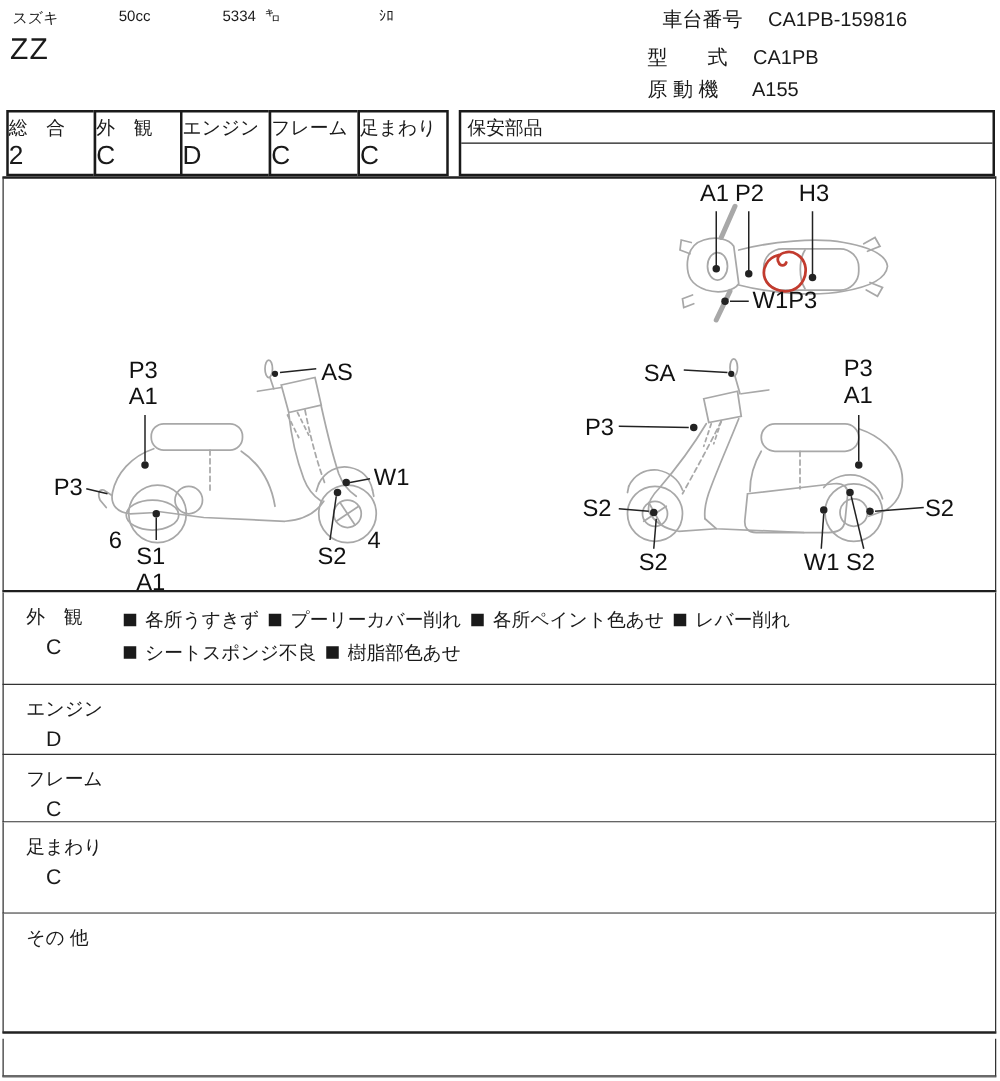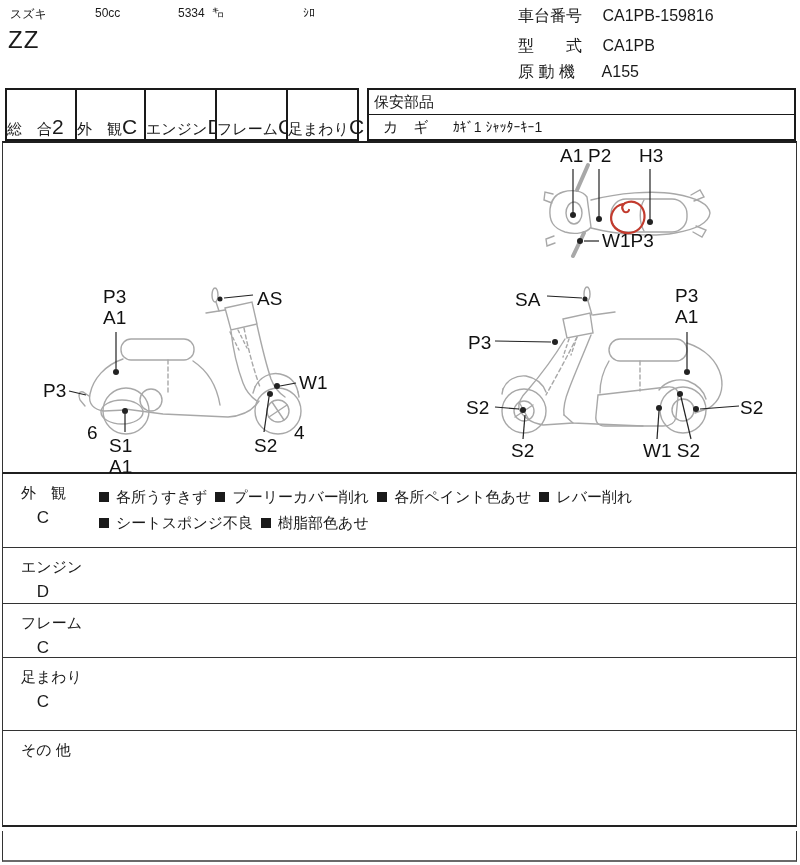--- a/index.html
+++ b/index.html
@@ -9,21 +9,21 @@
   }
   .abs{position:absolute;}
   
   .hdr-sm{font-size:12px;white-space:nowrap;}
   .hdr-model{font-size:24px;letter-spacing:1px;}
   .hdr-right-row{font-size:16px;white-space:nowrap;}
   .hdr-label{display:inline-block;}
   
   #grade-band{top:88px;left:5px;height:53px;display:flex;}
   .grade-box{border:2px solid #1a1a1a;box-sizing:border-box;height:53px;
-    display:flex;flex-direction:row;align-items:flex-end;background:#fff;}
+    display:flex;flex-direction:column;align-items:flex-start;background:#fff;}
   .grade-box + .grade-box{margin-left:-2px;}
   .grade-label{font-size:15px;margin-top:3px;white-space:nowrap;}
   .grade-value{font-size:21px;margin-top:1px;}
   
   #safety-box{top:88px;left:367px;width:429px;height:53px;border:2px solid #1a1a1a;box-sizing:border-box;background:#fff;}
   .safety-row1{height:24px;border-bottom:1px solid #1a1a1a;display:flex;align-items:center;font-size:14px;white-space:nowrap;gap:30px;}
   .safety-row2{height:24px;display:flex;align-items:center;font-size:14px;white-space:nowrap;}
   .safety-title{margin-left:5px;margin-right:10px;font-size:15px;}
   .s-name{margin-right:7px;}
   .s-status{margin-right:16px;font-weight:bold;}
@@ -57,21 +57,21 @@
   <div class="abs hdr-sm" style="left:10px;top:6px;">スズキ</div>
   <div class="abs hdr-sm" style="left:95px;top:6px;">50cc</div>
   <div class="abs hdr-sm" style="left:178px;top:6px;">
     <span>5334</span>
     <span style="margin-left:4px;">㌔</span>
   </div>
   <div class="abs hdr-sm" style="left:303px;top:6px;">ｼﾛ</div>
   <div class="abs hdr-model" style="left:8px;top:26px;">ZZ</div>
 
   <div class="abs hdr-right-row" style="left:518px;top:6px;">
-    <span class="hdr-label" style="width:80px;">車台番号</span>
+    <span class="hdr-label" style="width:80px;margin-left:12px;">車台番号</span>
     <span>CA1PB-159816</span>
   </div>
   <div class="abs hdr-right-row" style="left:518px;top:36px;">
     <span class="hdr-label" style="width:80px;">型　　式</span>
     <span>CA1PB</span>
   </div>
   <div class="abs hdr-right-row" style="left:518px;top:62px;">
     <span class="hdr-label" style="width:80px;">原 動 機</span>
     <span>A155</span>
   </div>
@@ -95,24 +95,20 @@
       </div>
       <div class="grade-box" style="width: 73px;">
         <div class="grade-label">足まわり</div>
         <div class="grade-value">C</div>
       </div>
     </div>
 
   <div id="safety-box" class="abs">
     <div class="safety-row1">
       <span class="safety-title">保安部品</span>
-    </div>
-    <div class="safety-row2">
-      <span class="key-label">カ　ギ</span>
-      <span class="key-value">ｶｷﾞ1 ｼｬｯﾀｰｷｰ1</span>
     </div>
   </div>
 
   <div id="diagram" class="abs">
     <svg width="793" height="329" viewBox="0 0 793 329">
 
       <g stroke="#a8a8a8" stroke-width="1.4" fill="none" stroke-linecap="round">
         <line x1="585" y1="22" x2="574" y2="47" stroke-width="4"></line>
         <line x1="581" y1="90" x2="570" y2="113" stroke-width="4"></line>
         <path d="M560,49 C570,46 580,48 584,54 L588,84 C584,90 572,92 562,89 C550,85 546,78 547,66 C548,57 553,51 560,49 Z"></path>

